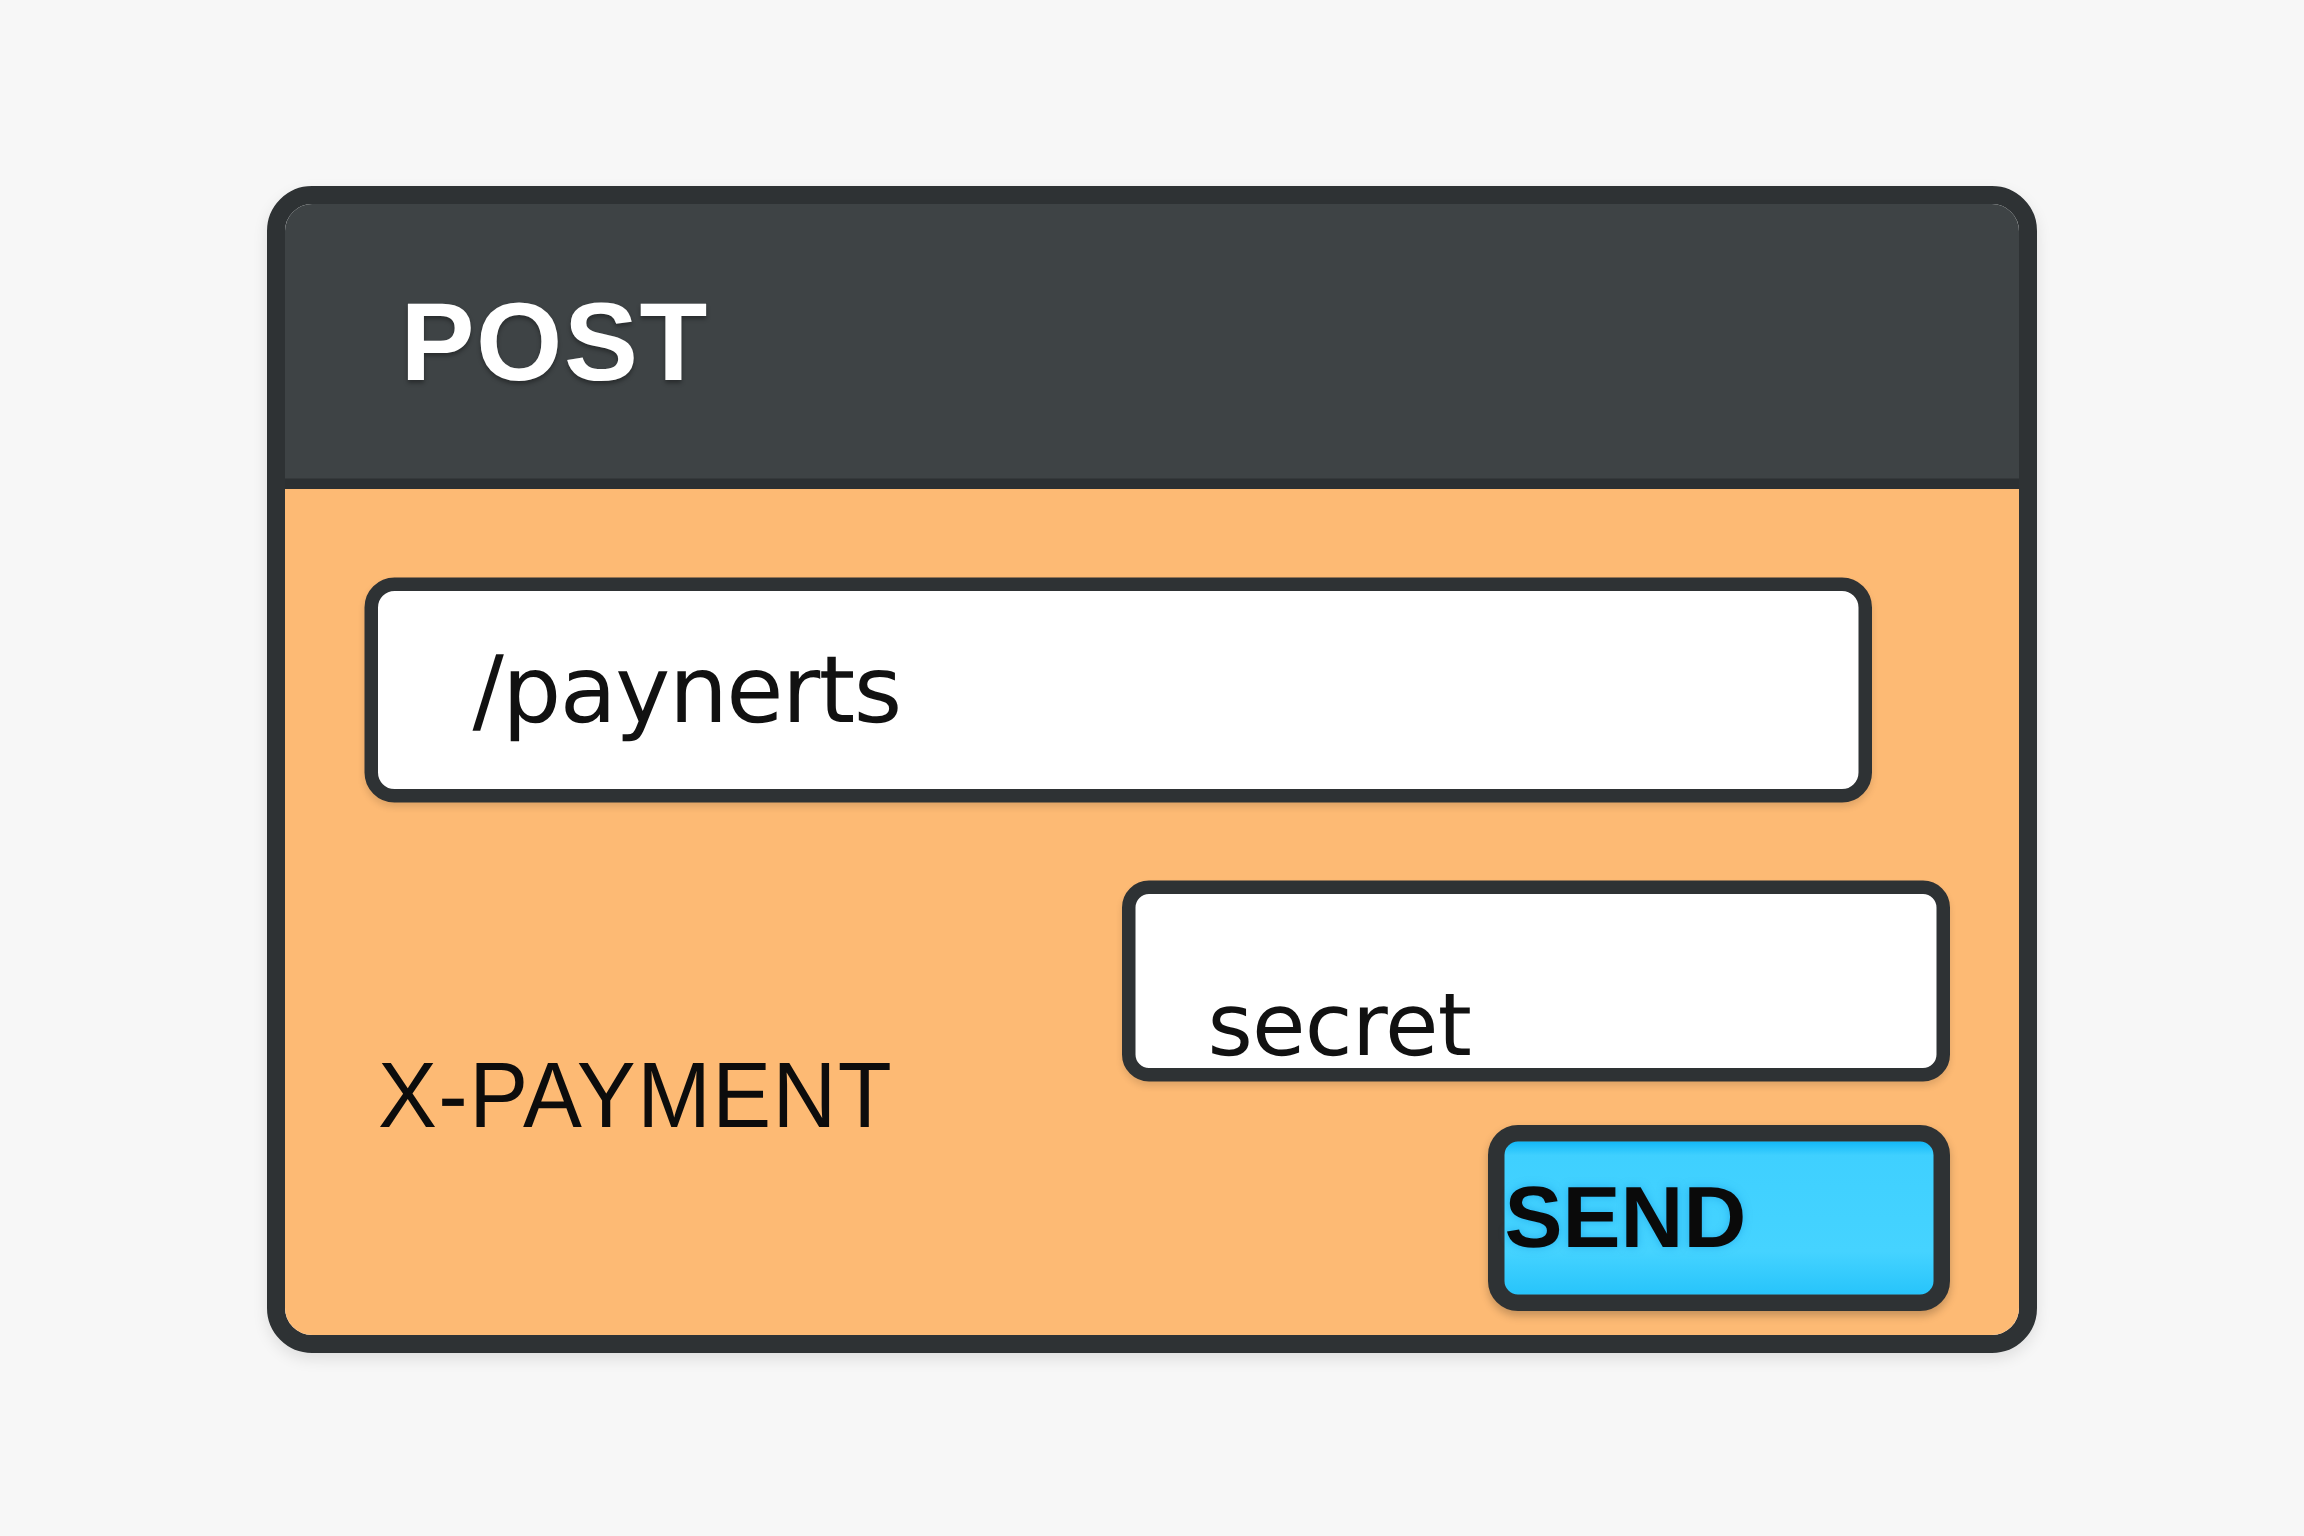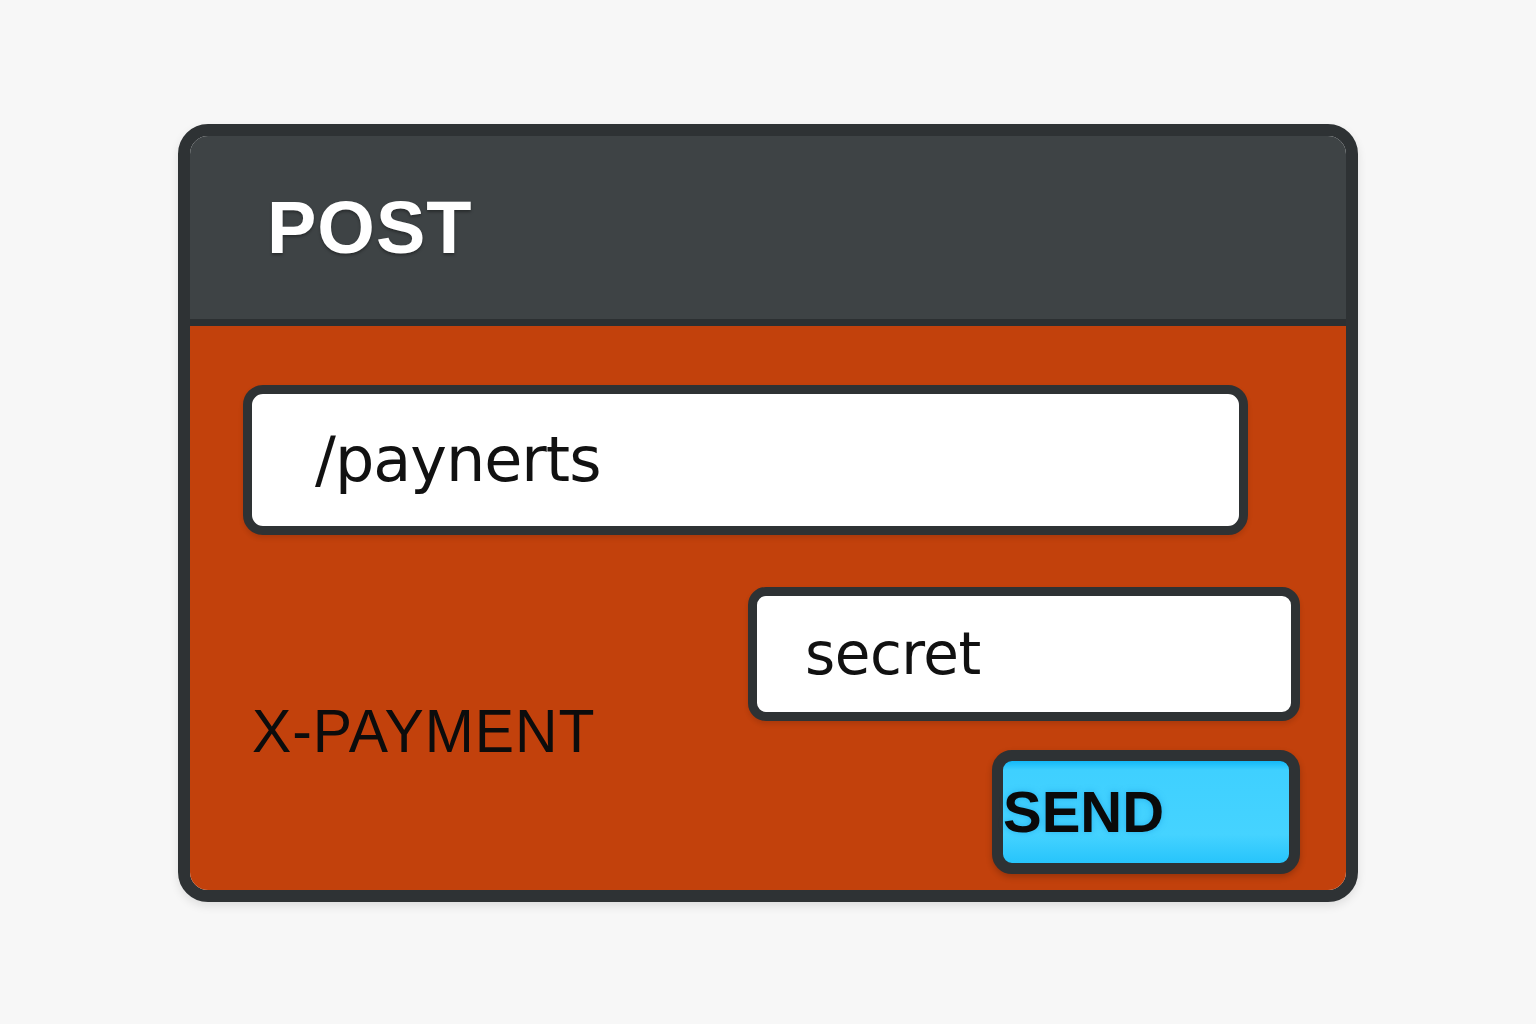--- a/index.html
+++ b/index.html
@@ -60,21 +60,21 @@
     text-shadow: 0 2px 3px rgba(0,0,0,0.35);
   }
 
   
   .card-body {
     position: absolute;
     left: 0;
     top: 190px;
     width: 100%;
     height: 576px;
-    background: #c2410c;
+    background: #fdba74;
   }
 
   
   .url-field {
     position: absolute;
     left: 53px;
     top: 59px;
     width: 1005px;
     height: 150px;
     box-sizing: border-box;
@@ -113,21 +113,21 @@
     position: absolute;
     left: 558px;
     top: 261px;
     width: 552px;
     height: 134px;
     box-sizing: border-box;
     border: 9px solid #2e3234;
     border-radius: 18px;
     background: #ffffff;
     display: flex;
-    align-items: center;
+    align-items: flex-end;
     box-shadow: 0 3px 5px rgba(0,0,0,0.12);
   }
   .secret-text {
     margin-left: 48px;
     font-size: 58px;
     color: #111111;
     font-family: "DejaVu Sans", sans-serif;
     letter-spacing: -0.5px;
     line-height: 1;
   }

